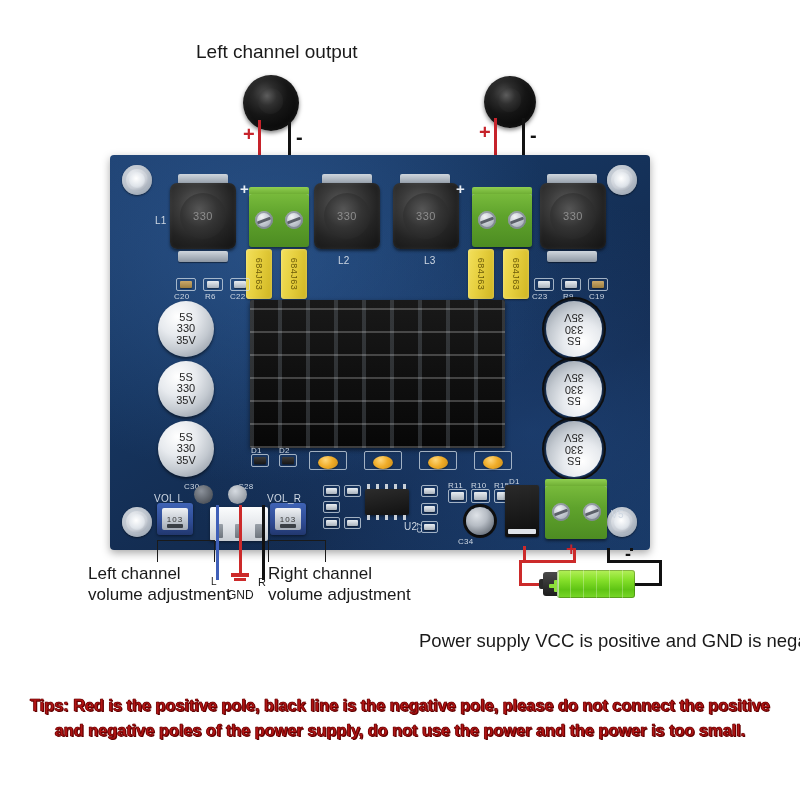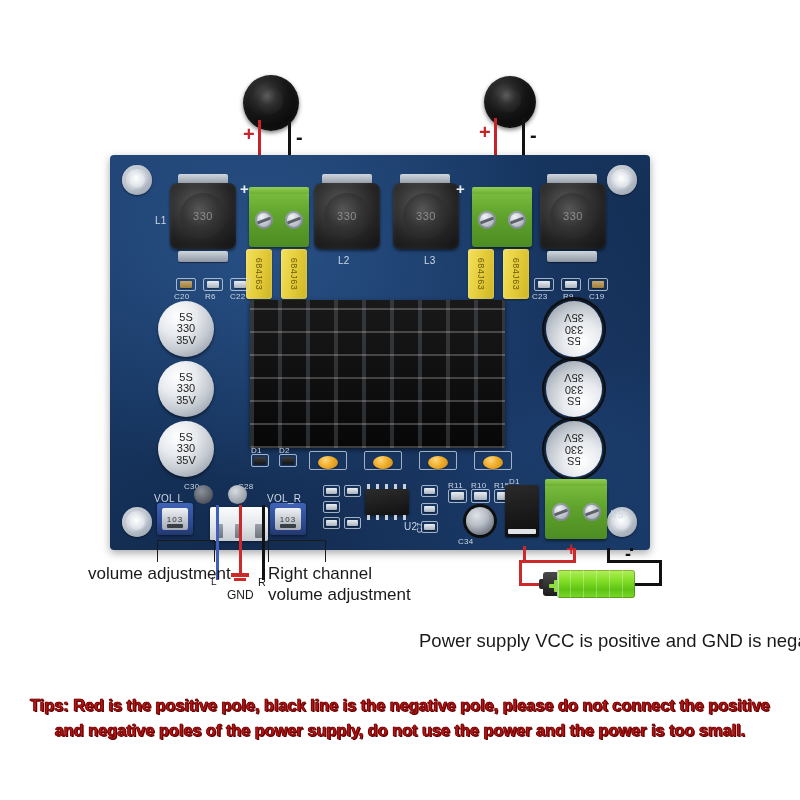--- a/index.html
+++ b/index.html
@@ -229,20 +229,21 @@
     text-shadow: 0 0 1px #7a0000, 1px 1px 0 #600000, -0.5px -0.5px 0 #8a0f0f;
     -webkit-text-stroke:0.4px #5e0000;
     white-space:nowrap;
   }
 </style>
 </head>
 <body>
 
 <div class="stage">
 
+  <div class="abs callout" style="left:196px; top:41px;">Left channel output</div>
 
   <div class="speaker" style="left:243px; top:75px; width:56px; height:56px;"></div>
   <div class="wire wire-red" style="left:258px; top:120px; width:3px; height:40px;"></div>
   <div class="wire wire-blk" style="left:288px; top:122px; width:3px; height:38px;"></div>
   <div class="abs sign sign-plus" style="left:243px; top:124px;">+</div>
   <div class="abs sign sign-minus" style="left:296px; top:127px;">-</div>
 
   <div class="speaker" style="left:484px; top:76px; width:52px; height:52px;"></div>
   <div class="wire wire-red" style="left:494px; top:118px; width:3px; height:42px;"></div>
   <div class="wire wire-blk" style="left:522px; top:118px; width:3px; height:42px;"></div>
@@ -460,20 +461,21 @@
   <div class="abs" style="left:231px; top:573px; width:18px; height:4px; background:#cc2a2a;"></div>
   <div class="abs" style="left:234px; top:578px; width:12px; height:3px; background:#cc2a2a;"></div>
   <div class="abs" style="left:211px; top:576px; font-size:10px; color:#1a1a1a;">L</div>
   <div class="abs" style="left:227px; top:588px; font-size:12px; color:#1a1a1a;text-align:center;">GND</div>
   <div class="abs" style="left:258px; top:576px; font-size:11px; color:#1a1a1a;">R</div>
 
   <div class="bracket" style="left:157px; top:540px; width:58px; height:22px;"></div>
   <div class="bracket" style="left:268px; top:540px; width:58px; height:22px;"></div>
 
   <div class="abs" style="left:88px; top:563px; font-size:17px; color:#1a1a1a; line-height:1.25; text-align:left;">
+    <div>Left channel</div>
     <div>volume adjustment</div>
   </div>
   <div class="abs" style="left:268px; top:563px; font-size:17px; color:#1a1a1a; line-height:1.25;">
     <div>Right channel</div>
     <div>volume adjustment</div>
   </div>
 
 
   <div class="abs" style="left:523px; top:546px; width:3px; height:16px; background:#cc2a2a;"></div>
   <div class="abs sign sign-plus" style="left:566px; top:540px; font-size:18px;">+</div>

